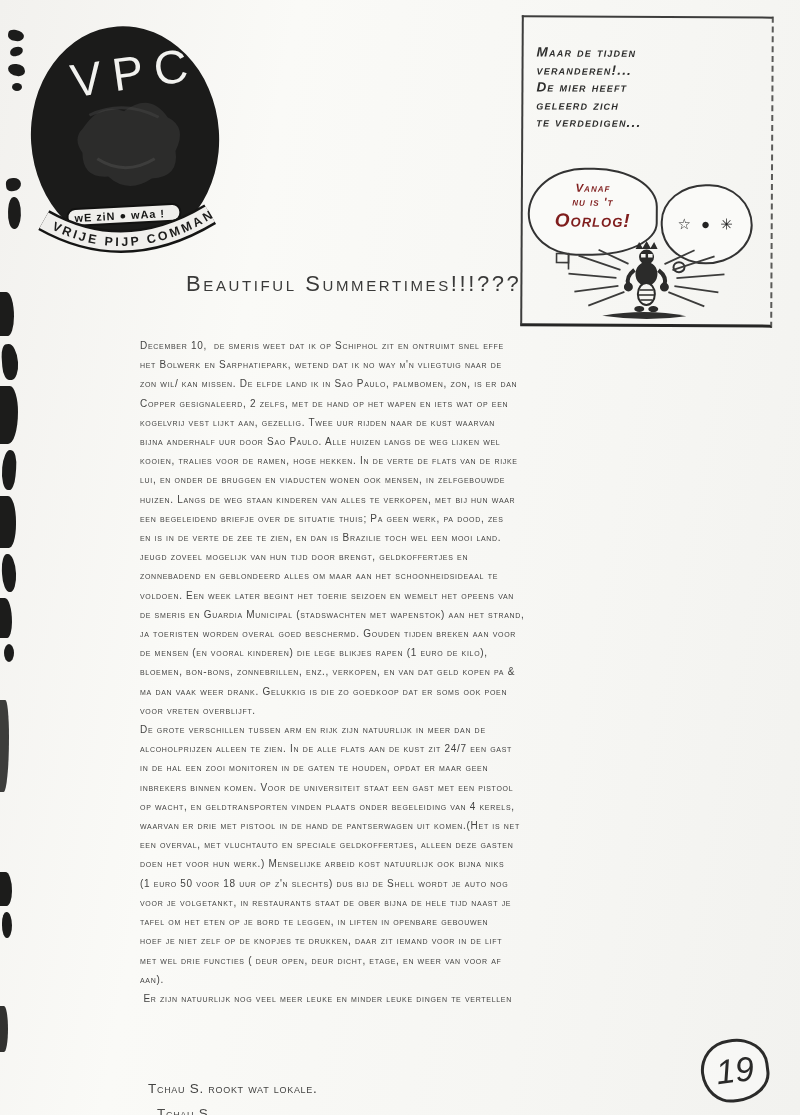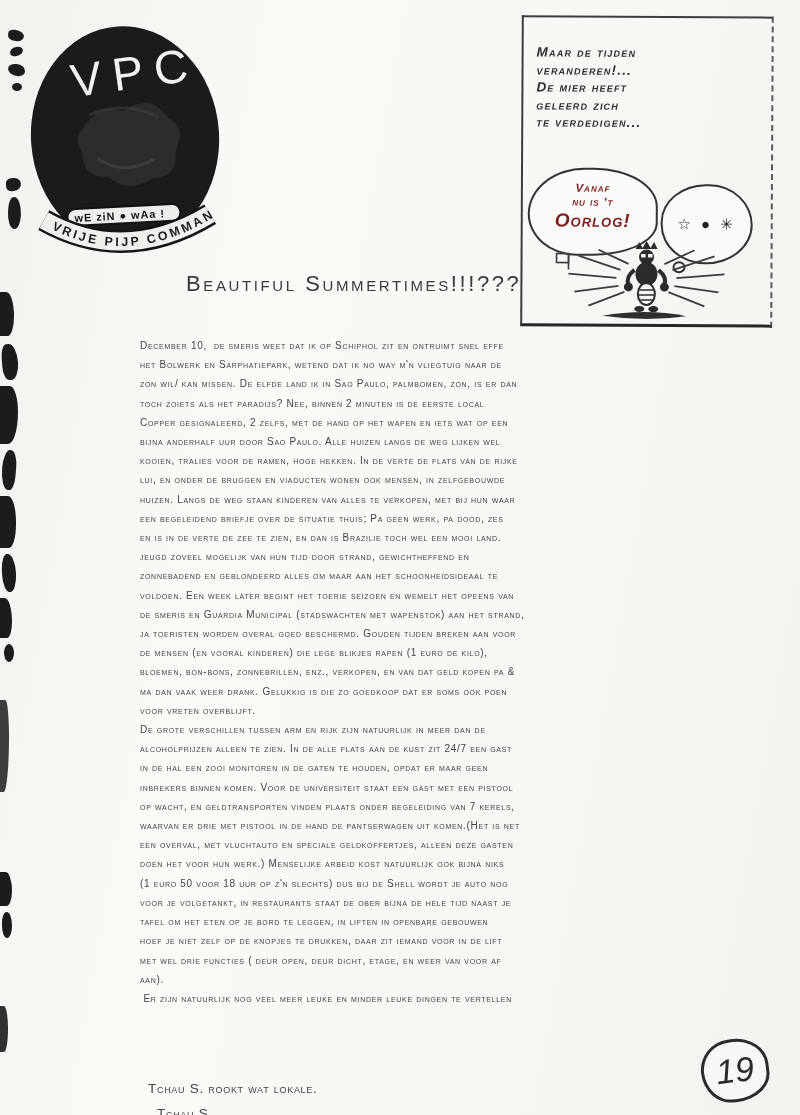--- a/index.html
+++ b/index.html
@@ -163,45 +163,45 @@
   </div>
 
   <div class="title">Beautiful Summertimes!!!???</div>
 
   <div class="bodytext">
     <div>
 
     <div class="bodyline">December 10,  de smeris weet dat ik op Schiphol zit en ontruimt snel effe</div>
         <div class="bodyline">het Bolwerk en Sarphatiepark, wetend dat ik no way m'n vliegtuig naar de</div>
         <div class="bodyline">zon wil/ kan missen. De elfde land ik in Sao Paulo, palmbomen, zon, is er dan</div>
-        <div class="bodyline">toch zoiets als het paradijs? Nee, binnen 2 minuten is de eerste local</div>
         <div class="bodyline">Copper gesignaleerd, 2 zelfs, met de hand op het wapen en iets wat op een</div>
+        <div class="bodyline">kogelvrij vest lijkt aan, gezellig. Twee uur rijden naar de kust waarvan</div>
         <div class="bodyline">bijna anderhalf uur door Sao Paulo. Alle huizen langs de weg lijken wel</div>
         <div class="bodyline">kooien, tralies voor de ramen, hoge hekken. In de verte de flats van de rijke</div>
         <div class="bodyline">lui, en onder de bruggen en viaducten wonen ook mensen, in zelfgebouwde</div>
         <div class="bodyline">huizen. Langs de weg staan kinderen van alles te verkopen, met bij hun waar</div>
         <div class="bodyline">een begeleidend briefje over de situatie thuis; Pa geen werk, pa dood, zes</div>
         <div class="bodyline">en is in de verte de zee te zien, en dan is Brazilie toch wel een mooi land.</div>
-        <div class="bodyline">jeugd zoveel mogelijk van hun tijd door strand, gewichtheffend en</div>
+        <div class="bodyline">jeugd zoveel mogelijk van hun tijd door brengt, geldkoffertjes en</div>
         <div class="bodyline">zonnebadend en geblondeerd alles om maar aan het schoonheidsideaal te</div>
         <div class="bodyline">voldoen. Een week later begint het toerie seizoen en wemelt het opeens van</div>
         <div class="bodyline">de smeris en Guardia Municipal (stadswachten met wapenstok) aan het strand,</div>
         <div class="bodyline">ja toeristen worden overal goed beschermd. Gouden tijden breken aan voor</div>
         <div class="bodyline">de mensen (en vooral kinderen) die lege blikjes rapen (1 euro de kilo),</div>
         <div class="bodyline">bloemen, bon-bons, zonnebrillen, enz., verkopen, en van dat geld kopen pa &amp;</div>
         <div class="bodyline">ma dan vaak weer drank. Gelukkig is die zo goedkoop dat er soms ook poen</div>
         <div class="bodyline">voor vreten overblijft.</div>
       </div>
     <div>
 
     <div class="bodyline">De grote verschillen tussen arm en rijk zijn natuurlijk in meer dan de</div>
         <div class="bodyline">alcoholprijzen alleen te zien. In de alle flats aan de kust zit 24/7 een gast</div>
         <div class="bodyline">in de hal een zooi monitoren in de gaten te houden, opdat er maar geen</div>
         <div class="bodyline">inbrekers binnen komen. Voor de universiteit staat een gast met een pistool</div>
-        <div class="bodyline">op wacht, en geldtransporten vinden plaats onder begeleiding van 7 kerels,</div>
+        <div class="bodyline">op wacht, en geldtransporten vinden plaats onder begeleiding van 4 kerels,</div>
         <div class="bodyline">waarvan er drie met pistool in de hand de pantserwagen uit komen.(Het is net</div>
         <div class="bodyline">een overval, met vluchtauto en speciale geldkoffertjes, alleen deze gasten</div>
         <div class="bodyline">doen het voor hun werk.) Menselijke arbeid kost natuurlijk ook bijna niks</div>
         <div class="bodyline">(1 euro 50 voor 18 uur op z'n slechts) dus bij de Shell wordt je auto nog</div>
         <div class="bodyline">voor je volgetankt, in restaurants staat de ober bijna de hele tijd naast je</div>
         <div class="bodyline">tafel om het eten op je bord te leggen, in liften in openbare gebouwen</div>
         <div class="bodyline">hoef je niet zelf op de knopjes te drukken, daar zit iemand voor in de lift</div>
         <div class="bodyline">met wel drie functies ( deur open, deur dicht, etage, en weer van voor af</div>
         <div class="bodyline">aan).</div>
       </div>

